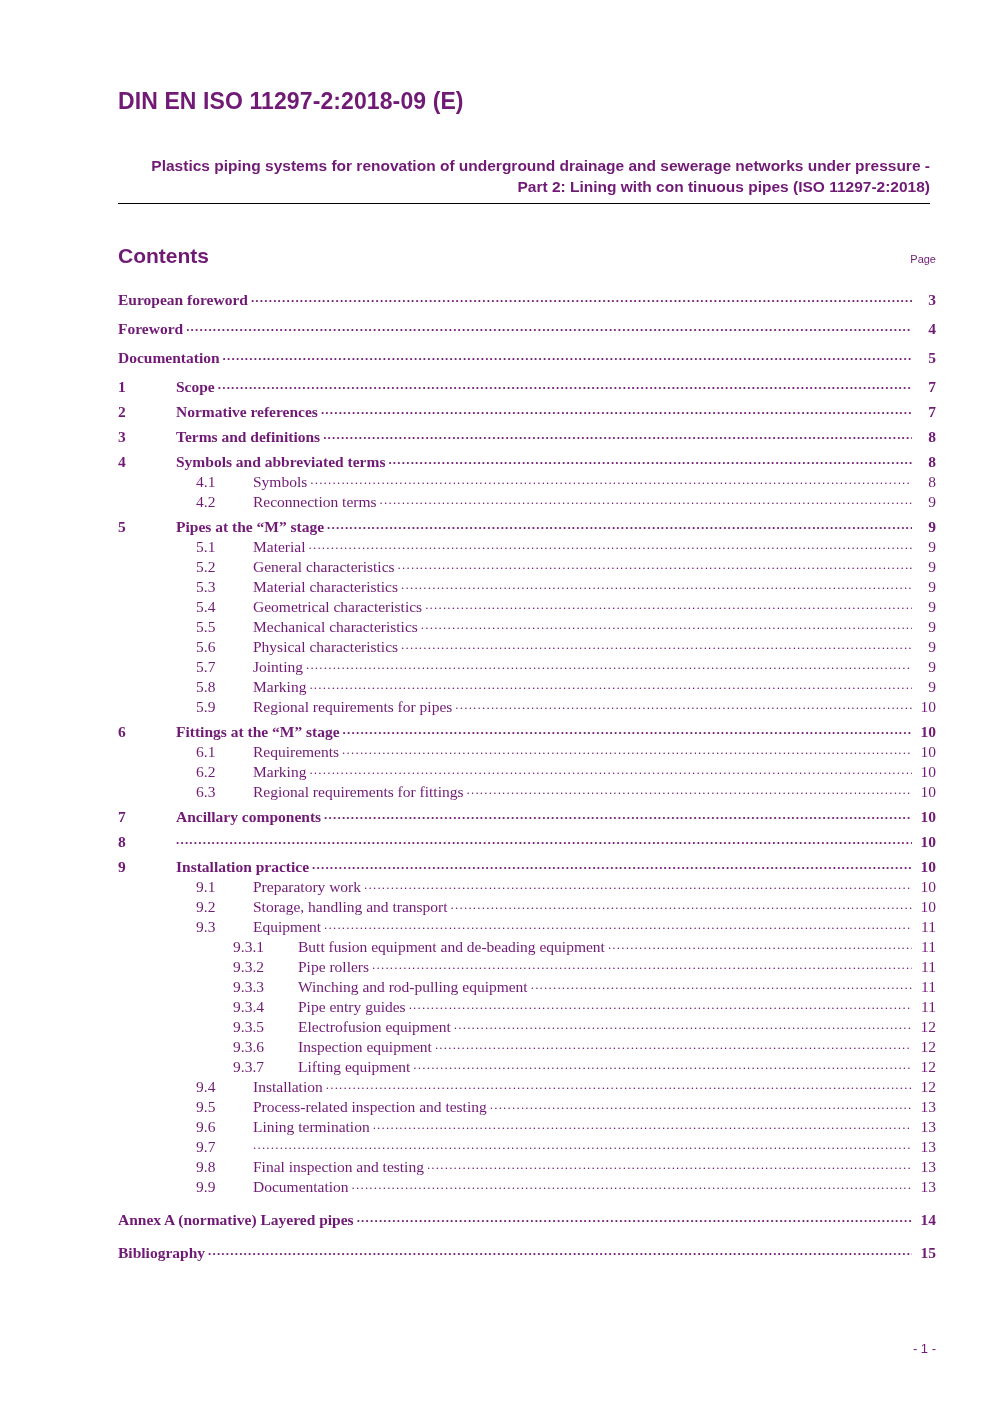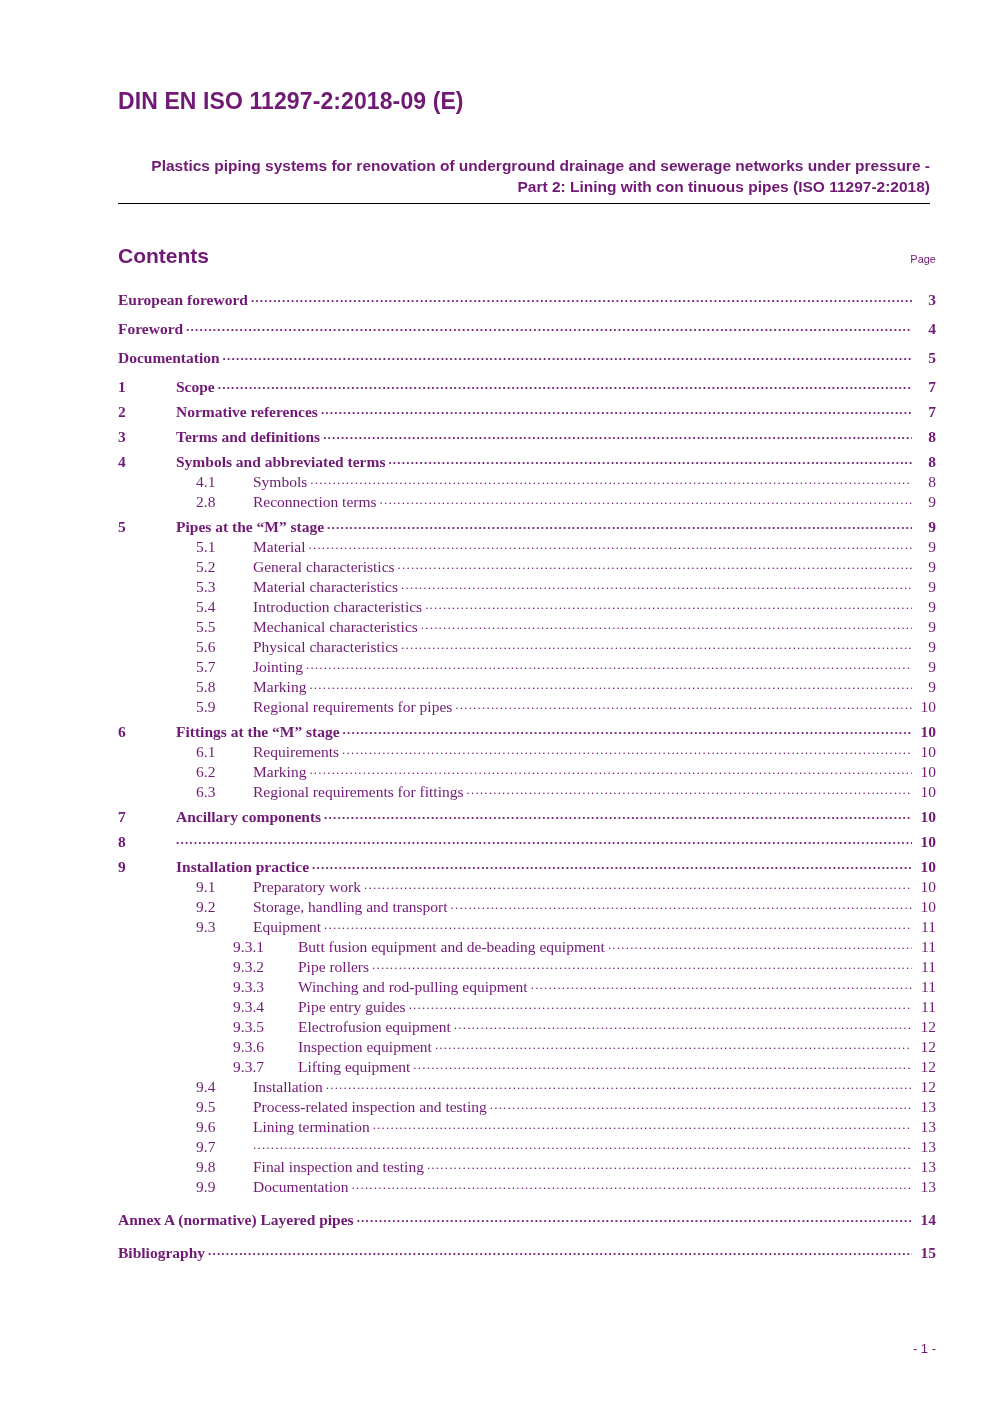--- a/index.html
+++ b/index.html
@@ -179,21 +179,21 @@
           <span class="dots">............................................................................................................................................................................................................................</span>
           <span class="pg">8</span>
         </div>
         <div class="toc-line lvl2">
           <span class="num n2">4.1</span>
           <span class="txt">Symbols</span>
           <span class="dots">............................................................................................................................................................................................................................</span>
           <span class="pg">8</span>
         </div>
         <div class="toc-line lvl2">
-          <span class="num n2">2.8</span>
+          <span class="num n2">4.2</span>
           <span class="txt">Reconnection terms</span>
           <span class="dots">............................................................................................................................................................................................................................</span>
           <span class="pg">9</span>
         </div>
         <div class="toc-line lvl1">
           <span class="num n1">5</span>
           <span class="txt">Pipes at the “M” stage</span>
           <span class="dots">............................................................................................................................................................................................................................</span>
           <span class="pg">9</span>
         </div>
@@ -210,21 +210,21 @@
           <span class="pg">9</span>
         </div>
         <div class="toc-line lvl2">
           <span class="num n2">5.3</span>
           <span class="txt">Material characteristics</span>
           <span class="dots">............................................................................................................................................................................................................................</span>
           <span class="pg">9</span>
         </div>
         <div class="toc-line lvl2">
           <span class="num n2">5.4</span>
-          <span class="txt">Introduction characteristics</span>
+          <span class="txt">Geometrical characteristics</span>
           <span class="dots">............................................................................................................................................................................................................................</span>
           <span class="pg">9</span>
         </div>
         <div class="toc-line lvl2">
           <span class="num n2">5.5</span>
           <span class="txt">Mechanical characteristics</span>
           <span class="dots">............................................................................................................................................................................................................................</span>
           <span class="pg">9</span>
         </div>
         <div class="toc-line lvl2">

